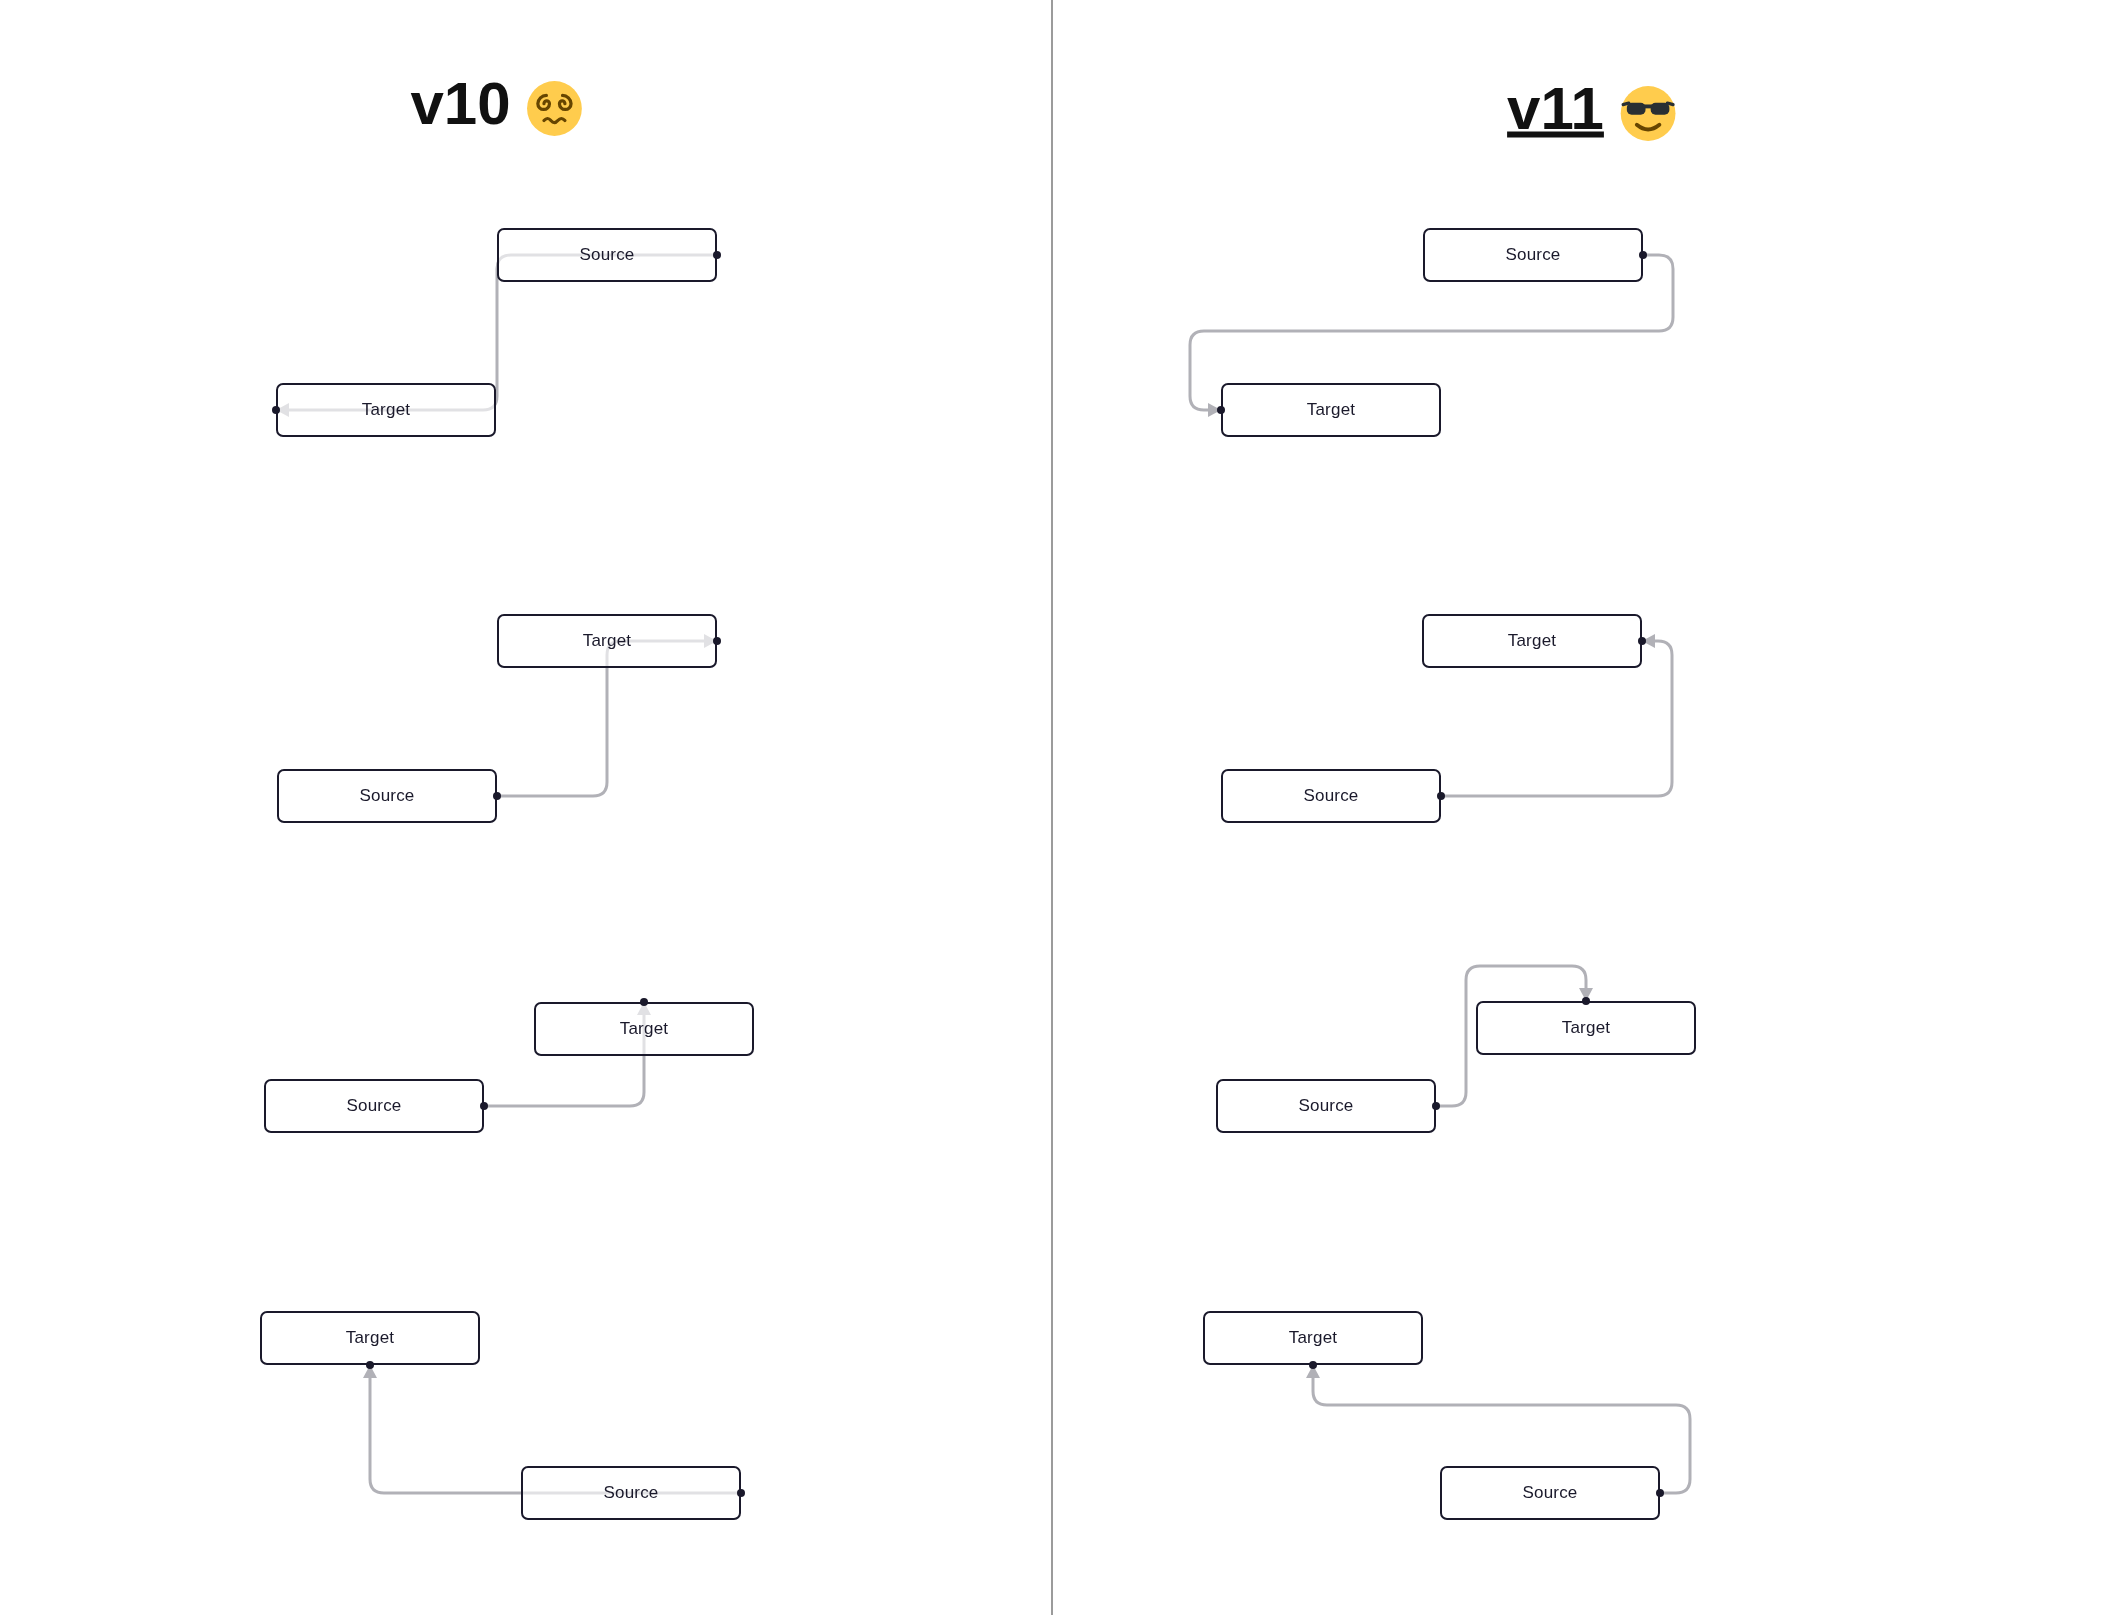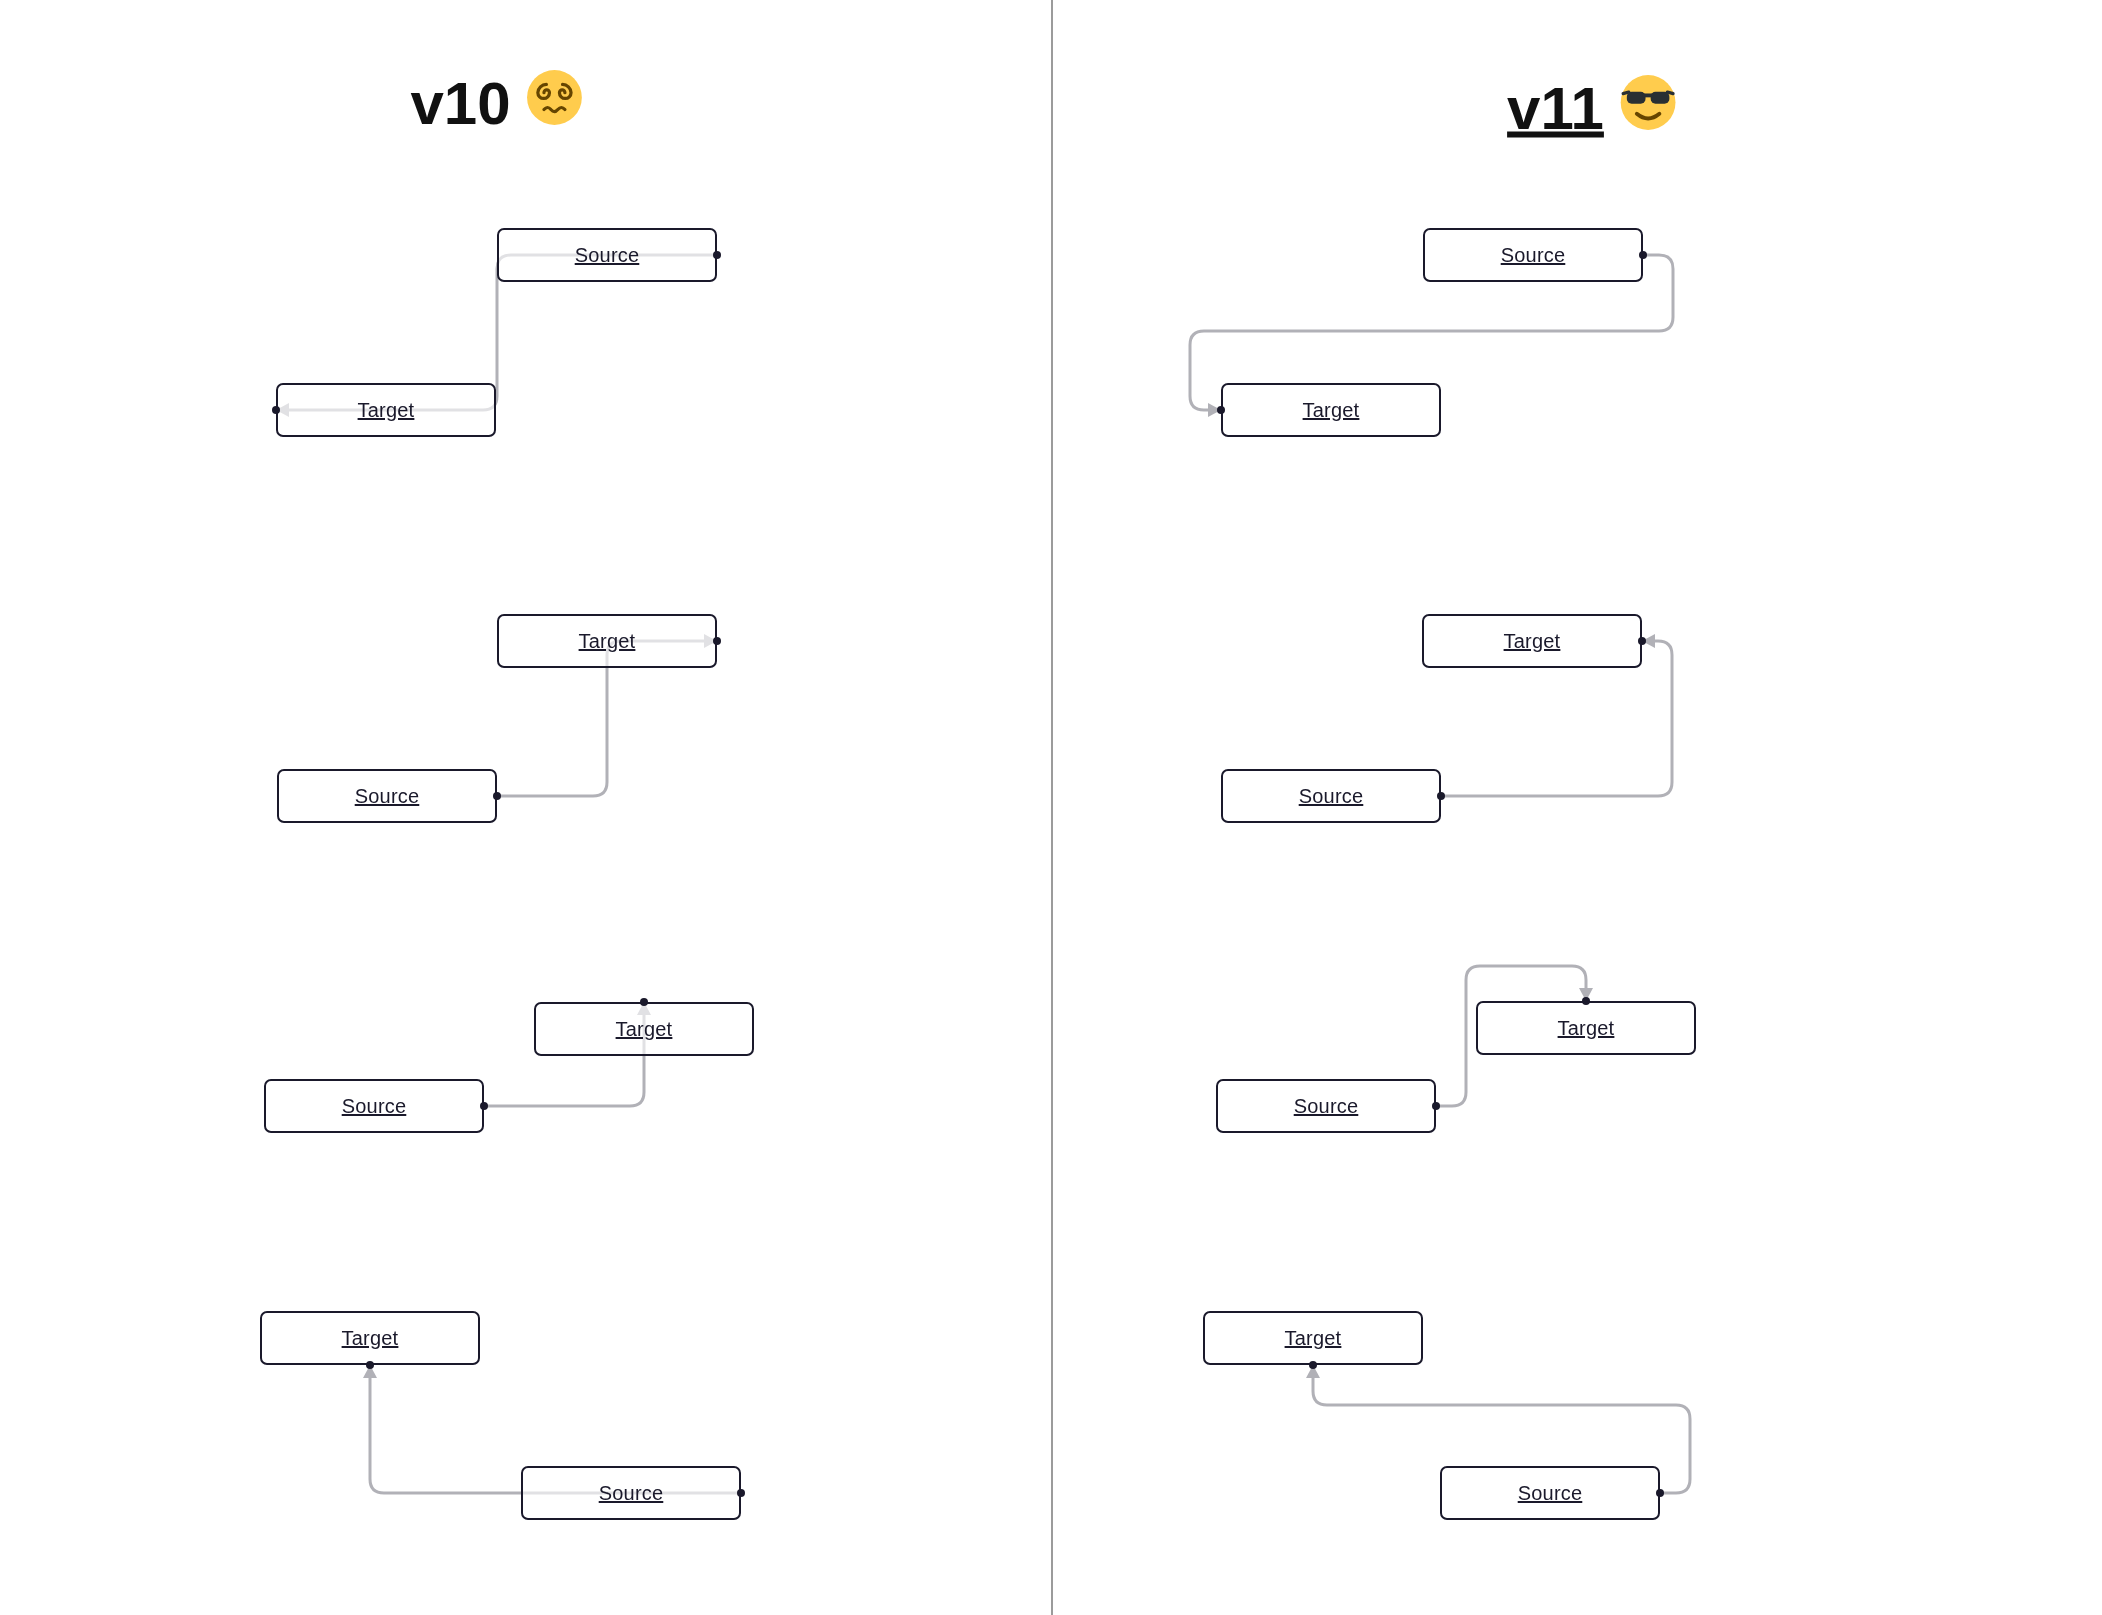--- a/index.html
+++ b/index.html
@@ -23,25 +23,25 @@
   .edge-arrow{fill:var(--edge,#b1b1b7);}
   .handle-dot{fill:var(--handle,#1a192b);}
   .node{
     position:absolute;box-sizing:border-box;
     border:2px solid var(--node-border,#1a192b);
     border-radius:7px;
     background:var(--node-bg,rgba(255,255,255,0.62));
     display:flex;align-items:center;justify-content:center;
   }
   .node span{
-    font-size:20px;color:var(--text,#1a192b);letter-spacing:.2px;text-decoration:underline;
+    font-size:17px;color:var(--text,#1a192b);letter-spacing:.2px;
   }
   .pane-title{
     position:absolute;transform:translate(-50%,-50%);
-    display:flex;align-items:flex-start;gap:15px;
+    display:flex;align-items:flex-end;gap:15px;
     font-weight:700;font-size:60px;color:var(--title,#111111);
     z-index:4;white-space:nowrap;
   }
   .emoji{display:block;}
 </style>
 </head>
 <body style="--bg: #ffffff; --edge: #b1b1b7; --node-border: #1a192b; --node-bg: rgba(255,255,255,0.62); --handle: #1a192b; --text: #1a192b; --title: #111111; --divider: #9b9b9b;">
 
 <div class="divider" style="left: 1051px;"></div>
 

